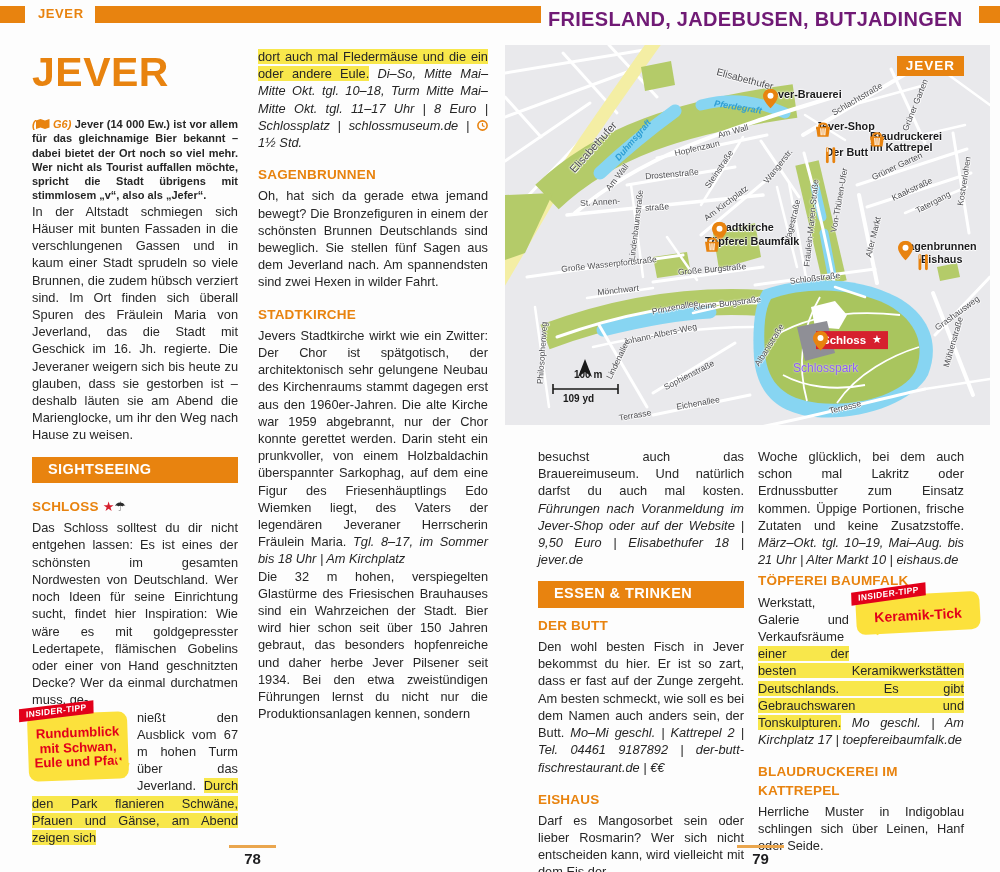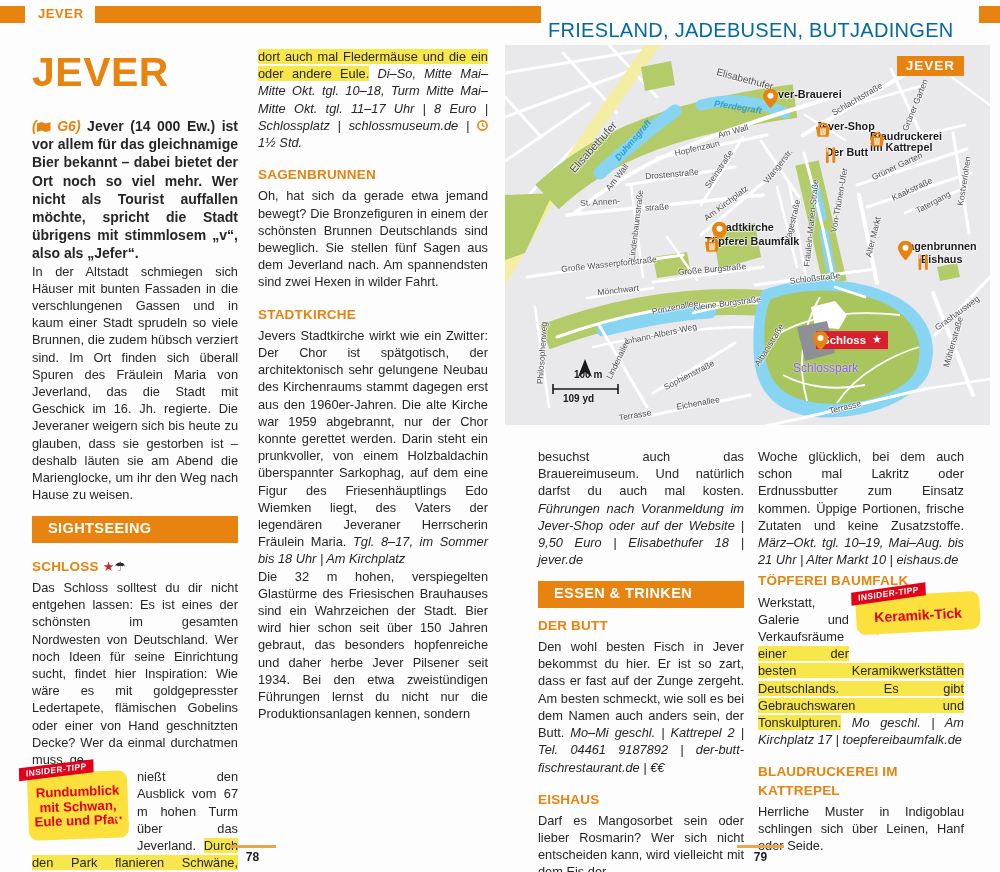--- a/index.html
+++ b/index.html
@@ -4,29 +4,29 @@
 <style>
   html,body{margin:0;padding:0;background:#fff}
   .page{position:relative;width:1000px;height:872px;background:#fdfdfd;
         font-family:"Liberation Sans",sans-serif;overflow:hidden;color:#262626}
 
   
   .hdr-sq{position:absolute;top:6px;height:17px;background:#e8830f}
   .hdr-tab{position:absolute;left:38px;top:6px;color:#e8830f;font-weight:bold;
            font-size:13px;letter-spacing:.6px}
   .hdr-bar{position:absolute;left:95px;top:6px;width:446px;height:17px;background:#e8830f}
-  .hdr-title{position:absolute;left:548px;top:19px;color:#0369a1;font-weight:normal;
+  .hdr-title{position:absolute;left:548px;top:8px;color:#701a75;font-weight:bold;
              font-size:20px;letter-spacing:.3px}
 
   
   .col{position:absolute;text-align:justify;font-size:12.8px;line-height:1.345;color:#262626}
   .col p{margin:0}
   .pagetitle{color:#e8830f;font-weight:bold;font-size:41px;letter-spacing:.5px;
              line-height:1;margin:4px 0 24px;text-align:left}
-  .intro{font-weight:bold;font-size:14px;line-height:1.3;margin-bottom:1px}
+  .intro{font-weight:bold;font-size:11px;line-height:1.3;margin-bottom:1px}
   .ref{color:#e8830f;font-style:italic;font-weight:bold;white-space:nowrap}
   .banner{background:#e8830f;color:#fff;font-weight:bold;font-size:14.5px;
           letter-spacing:.4px;padding:3px 0 4px 16px;margin:13px 0 9px;text-align:left}
   .h-org{color:#e8830f;font-weight:bold;font-size:13.5px;letter-spacing:.2px;
          margin:15px 0 3px;text-align:left}
   .h-org .star{color:#d6202e;font-family:"DejaVu Sans",sans-serif;font-size:13px}
   .h-org .glyph{color:#2b2b2b;font-family:"DejaVu Sans",sans-serif;font-size:13px}
   .info{font-style:italic}
   .hl{background:#f8e74b}
   .clock-ic{display:inline-block;vertical-align:-1px}
@@ -42,21 +42,21 @@
                border-left-color:#fce13c;transform:rotate(-24deg)}
   .tip-l .tip-tag{top:-9px;left:-8px}
   .tip-float-r{float:right;width:124px;height:60px;margin:0 -16px 2px 7px}
   .tip-r{transform:rotate(-3deg);font-size:14px;line-height:1.05;padding:14px 4px 9px}
   .tip-r:after{content:"";position:absolute;left:10px;bottom:-11px;border:10px solid transparent;
                border-top-color:#fce13c;transform:rotate(18deg)}
   .tip-r .tip-tag{top:-8px;left:-4px}
 
   
   .pg-line{position:absolute;width:47px;height:3px;background:#eaa64e;top:845px}
-  .pg-num{position:absolute;top:850px;font-weight:bold;font-size:12px;color:#1d1d1f;
+  .pg-num{position:absolute;top:850px;font-weight:bold;font-size:15px;color:#1d1d1f;
           width:47px;text-align:center}
 
   
   .map{position:absolute;left:505px;top:45px;width:485px;height:380px;overflow:hidden}
   .map svg{position:absolute;left:0;top:0}
   .map-overlay{position:absolute;left:0;top:0;width:485px;height:380px;pointer-events:none}
   .street-label{position:absolute;font-size:8.5px;color:#4c4c50;white-space:nowrap;
                 text-shadow:0 0 2px #fff,0 0 2px #fff,0 1px 0 #fff}
   .water-label{position:absolute;font-size:9px;color:#2f9fd4;font-style:italic;font-weight:bold;
                white-space:nowrap;text-shadow:none}

